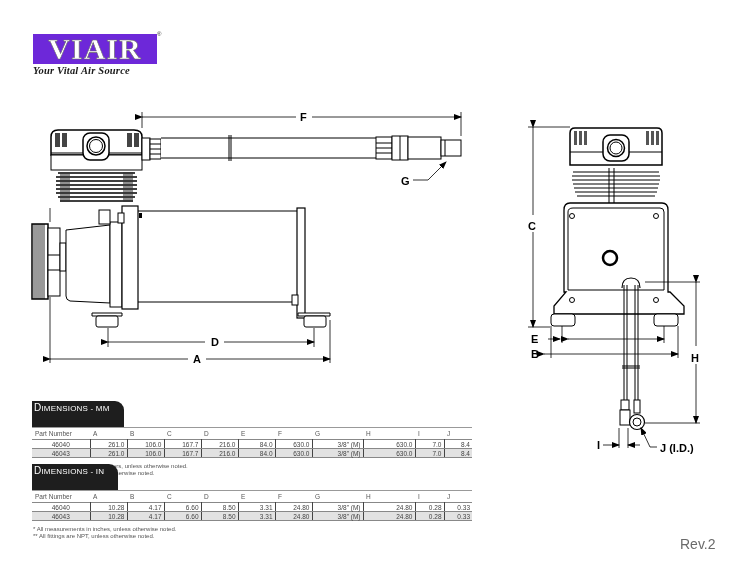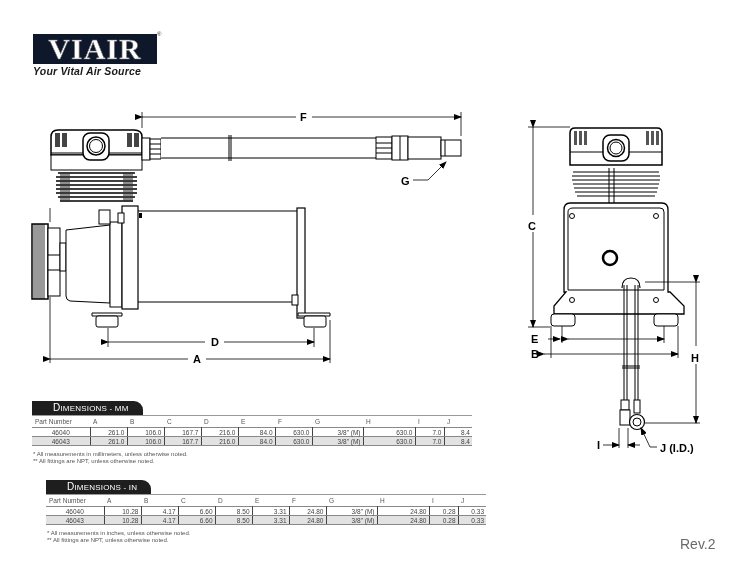--- a/index.html
+++ b/index.html
@@ -1,24 +1,24 @@
 <!DOCTYPE html>
 <html><head>
   <meta charset="utf-8">
   <style>
     html, body { margin:0; padding:0; background:#ffffff; }
     body { width:731px; height:565px; position:relative; overflow:hidden; font-family:"Liberation Sans", sans-serif; color:#000; }
-    .logo { position:absolute; left:33px; top:34px; width:124px; height:30px; background:#0f172a; display:flex; align-items:center; justify-content:center; }
+    .logo { position:absolute; left:33px; top:34px; width:124px; height:30px; background:#6d28d9; display:flex; align-items:center; justify-content:center; }
     .logo-text { font-family:"Liberation Serif", serif; font-weight:bold; font-size:30px; color:#fff; letter-spacing:1px; line-height:30px; -webkit-text-stroke:0.6px #6a6a6a; }
     .logo-reg { position:absolute; left:157px; top:31px; font-size:6px; color:#333; }
-    .tagline { position:absolute; left:33px; top:65px; font-family:Liberation Sans, sans-serif; font-style:italic; font-weight:bold; font-size:10.5px; color:#1a1a1a; letter-spacing:0.2px; }
+    .tagline { position:absolute; left:33px; top:65px; font-family:Liberation Serif, serif; font-style:italic; font-weight:bold; font-size:10.5px; color:#1a1a1a; letter-spacing:0.2px; }
     svg.drawing { position:absolute; left:0; top:0; }
     .dimlabel { font-family:"Liberation Sans", sans-serif; font-weight:bold; font-size:11px; fill:#000; }
     .tbl-wrap { position:absolute; left:32px; width:440px; }
-    .tbl-tab { display:inline-block; background:#1e1e1e; color:#fff; height:14px; line-height:14px; padding:0 14px 0 21px; border-radius:0 9px 0 0; font-size:8px; letter-spacing:0.2px; }
+    .tbl-tab { display:inline-block; background:#1e1e1e; color:#fff; height:26px; line-height:14px; padding:0 14px 0 2px; border-radius:0 9px 0 0; font-size:8px; letter-spacing:0.2px; }
     .tbl-tab .big { font-size:10px; }
     .tbl-rule { height:0; border-top:1px solid #999; margin-top:0; }
     table.dims { width:440px; border-collapse:collapse; font-size:6.5px; color:#444; }
     table.dims th { font-weight:normal; text-align:left; padding:1px 3px; height:9px; color:#555; }
     table.dims th.pn { text-align:left; padding-left:3px; }
     table.dims td { text-align:right; padding:0 2px; height:8px; border-right:1px solid #444; border-bottom:1px solid #888; }
     table.dims td.pn { text-align:center; border-right:1px solid #444; }
     table.dims td:last-child { border-right:none; }
     table.dims tr.shade td { background:#e2e2e2; }
     table.dims tr.top td { border-top:1px solid #888; }
@@ -283,21 +283,21 @@
       <td>8.4</td>
     </tr>
   </tbody>
     </table>
   <div class="notes">
     <div>* All measurements in millimeters, unless otherwise noted.</div>
     <div>** All fittings are NPT, unless otherwise noted.</div>
   </div>
 </div>
 
-<div class="tbl-wrap" style="top:476px;margin-left:14px;">
+<div class="tbl-wrap" style="top:460px;">
   <div class="tbl-tab"><span class="big">D</span><span>IMENSIONS - IN</span></div>
   <div class="tbl-rule"></div>
   <table class="dims">
     <colgroup>
       <col style="width:58px">
         <col style="width:37px">
         <col style="width:37px">
         <col style="width:37px">
         <col style="width:37px">
         <col style="width:37px">

